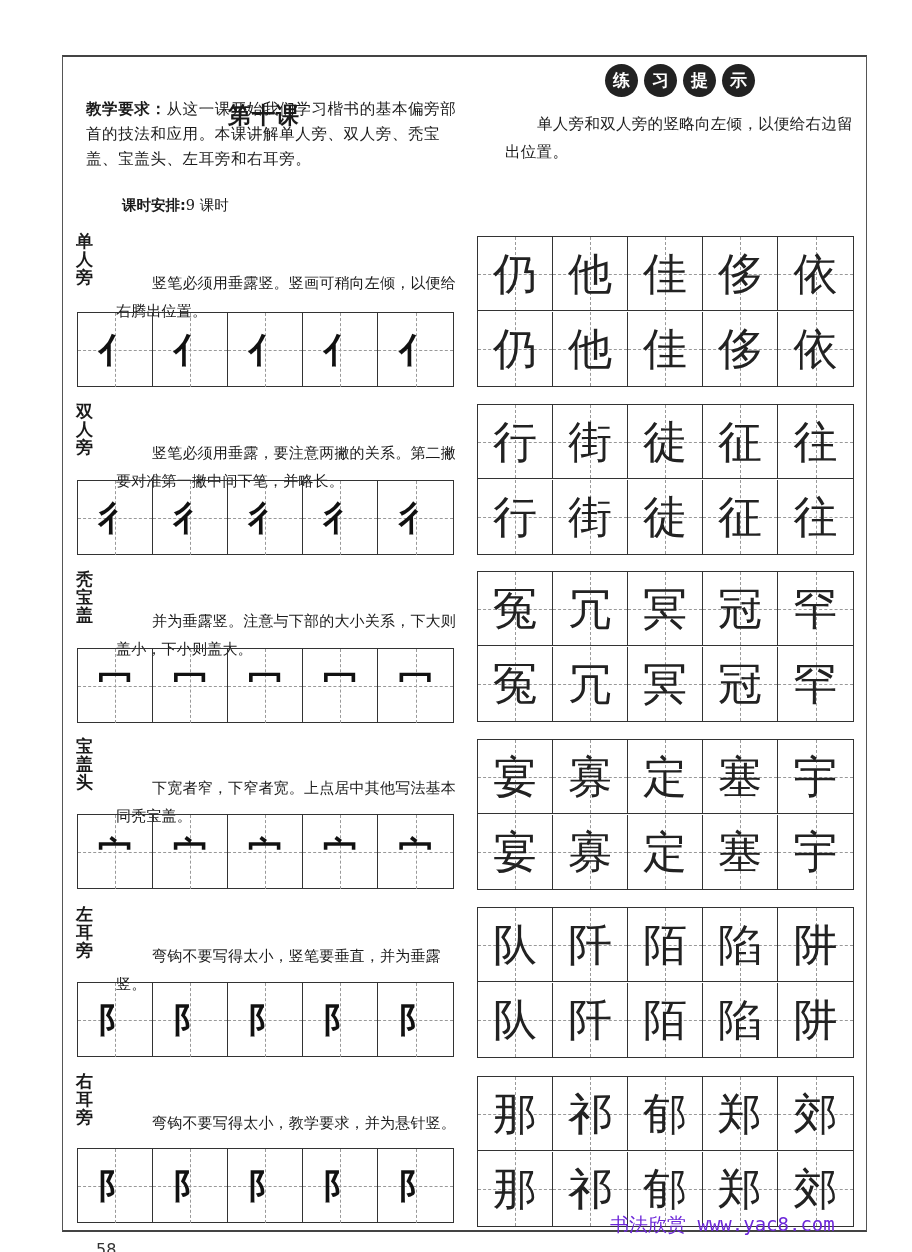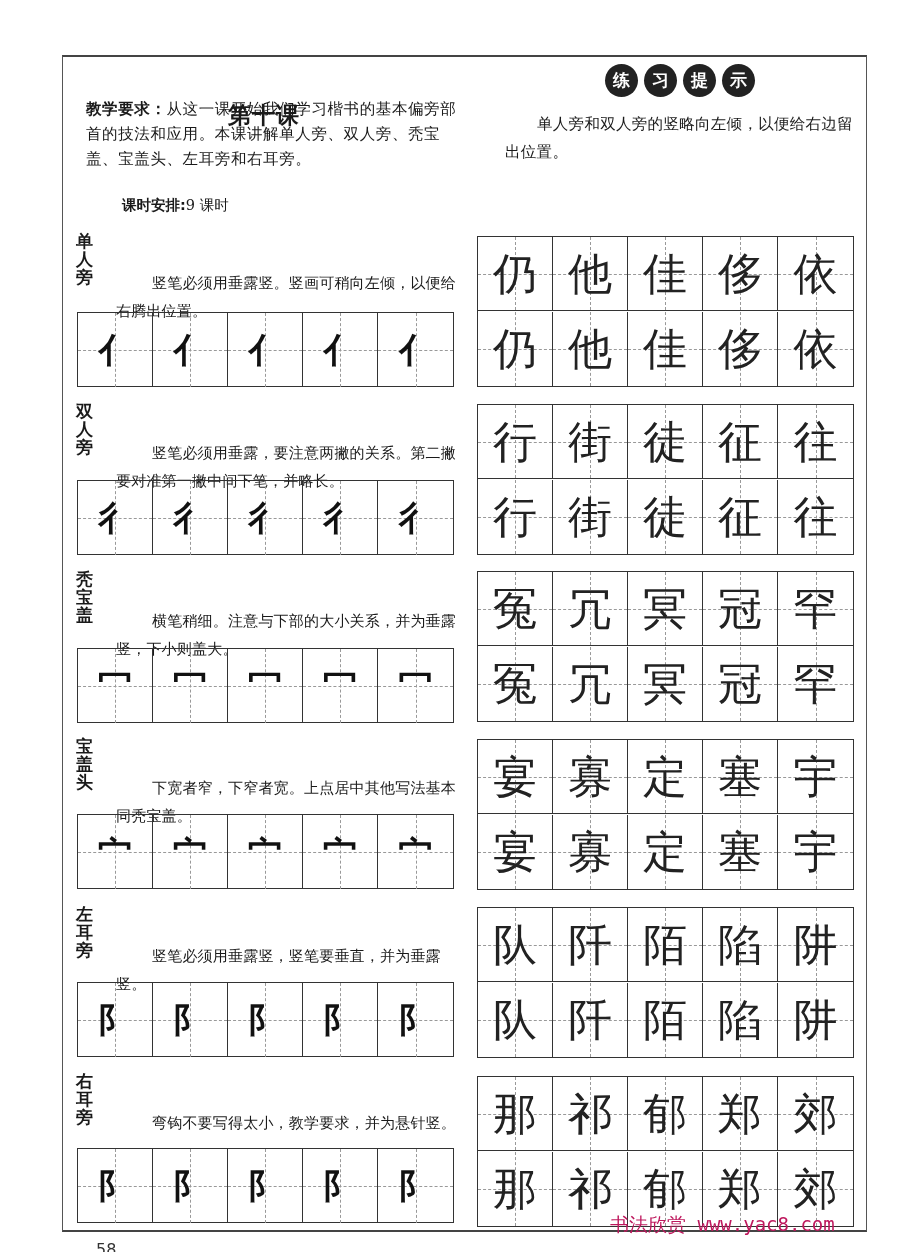--- a/index.html
+++ b/index.html
@@ -68,21 +68,21 @@
   }
   .glyph {
     position:relative; z-index:1; font-size:44px; line-height:1; color:#222;
     font-family:"DejaVu Serif","Liberation Serif",serif;
   }
   .stroke-glyph {
     position:relative; z-index:1; font-size:34px; line-height:1; color:#111; font-weight:bold;
     font-family:"DejaVu Sans","Liberation Sans",sans-serif;
   }
   .watermark {
-    position:absolute; left:610px; top:1212px; font-size:19px; color:#be185d;
+    position:absolute; left:610px; top:1212px; font-size:19px; color:#6d28d9;
     font-family:"DejaVu Sans Mono","Liberation Mono",monospace; white-space:nowrap;
   }
   .page-number {
     position:absolute; left:96px; top:1240px; font-size:16px; color:#333;
     font-family:"DejaVu Sans","Liberation Sans",sans-serif;
   }
 </style>
 </head>
 <body>
 
@@ -221,21 +221,21 @@
       </div>
   </div>
 </div>
 
 <div class="section" style="top:570px;">
   <div class="radical-name">
     <div>秃</div>
     <div>宝</div>
     <div>盖</div>
   </div>
-  <div class="desc">横笔稍细。注意与下部的大小关系，并为垂露竖，下小则盖大。</div>
+  <div class="desc">并为垂露竖。注意与下部的大小关系，下大则盖小，下小则盖大。</div>
   <div class="stroke-grid" style="top:78px;">
     <div class="cell">
         <span class="stroke-glyph">冖</span>
       </div>
     <div class="cell">
         <span class="stroke-glyph">冖</span>
       </div>
     <div class="cell">
         <span class="stroke-glyph">冖</span>
       </div>
@@ -337,21 +337,21 @@
       </div>
   </div>
 </div>
 
 <div class="section" style="top:905px;">
   <div class="radical-name">
     <div>左</div>
     <div>耳</div>
     <div>旁</div>
   </div>
-  <div class="desc">竖笔必须用垂露竖，竖笔要垂直，并为垂露竖。</div>
+  <div class="desc">弯钩不要写得太小，竖笔要垂直，并为垂露竖。</div>
   <div class="stroke-grid" style="top:77px;">
     <div class="cell">
         <span class="stroke-glyph">阝</span>
       </div>
     <div class="cell">
         <span class="stroke-glyph">阝</span>
       </div>
     <div class="cell">
         <span class="stroke-glyph">阝</span>
       </div>

